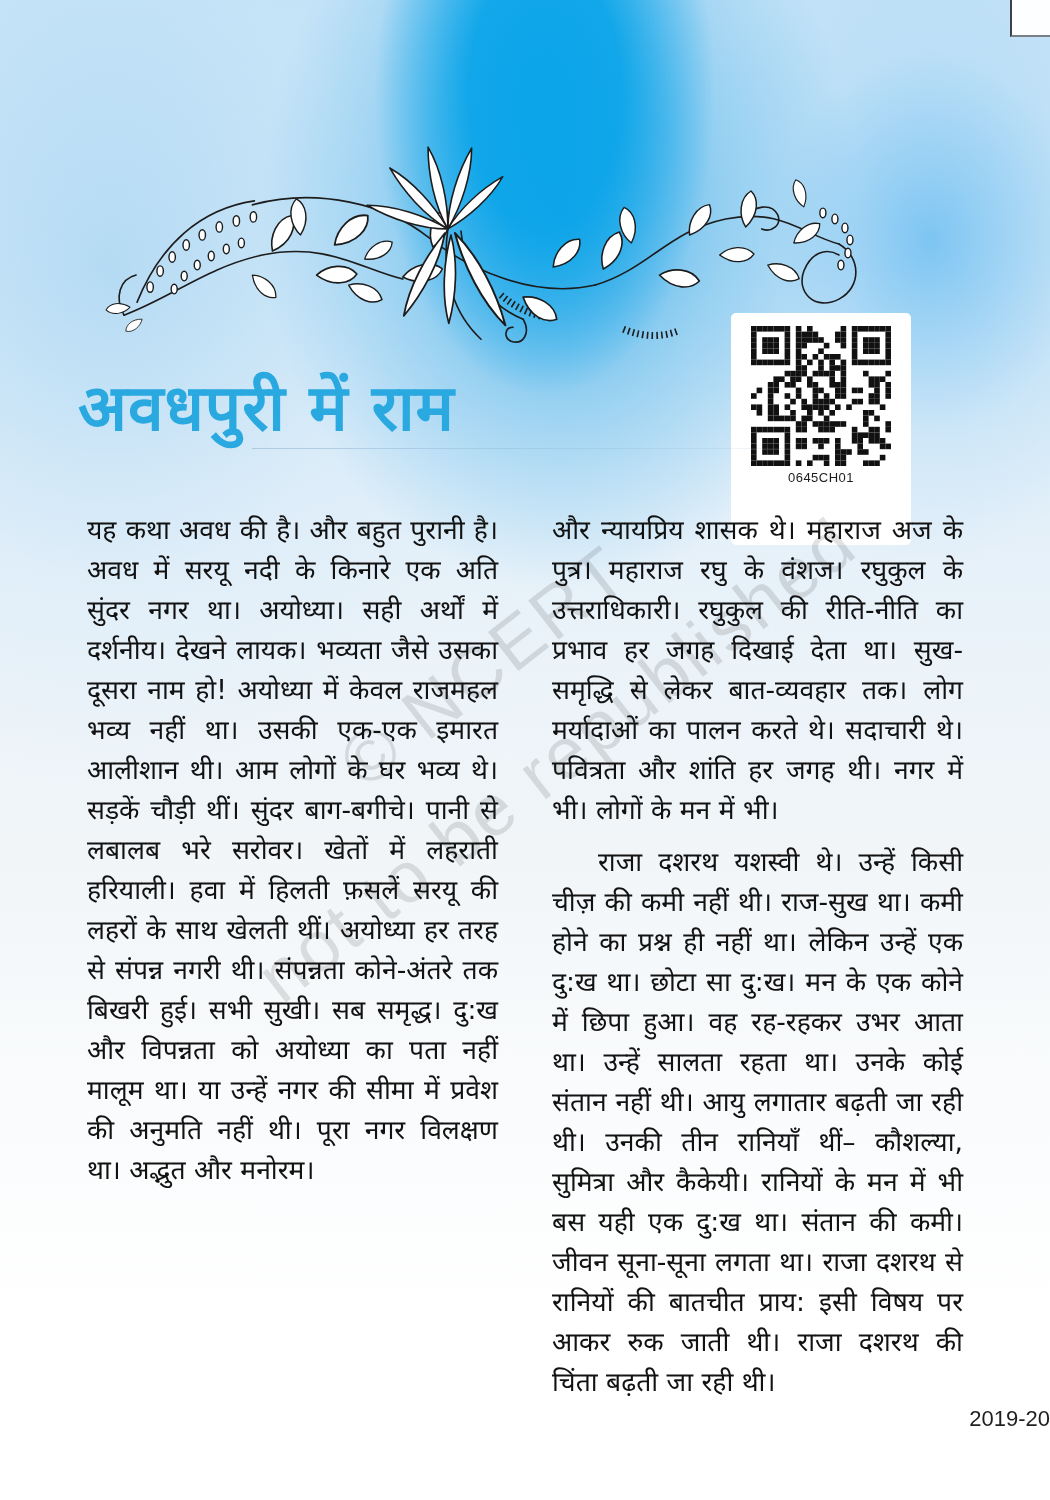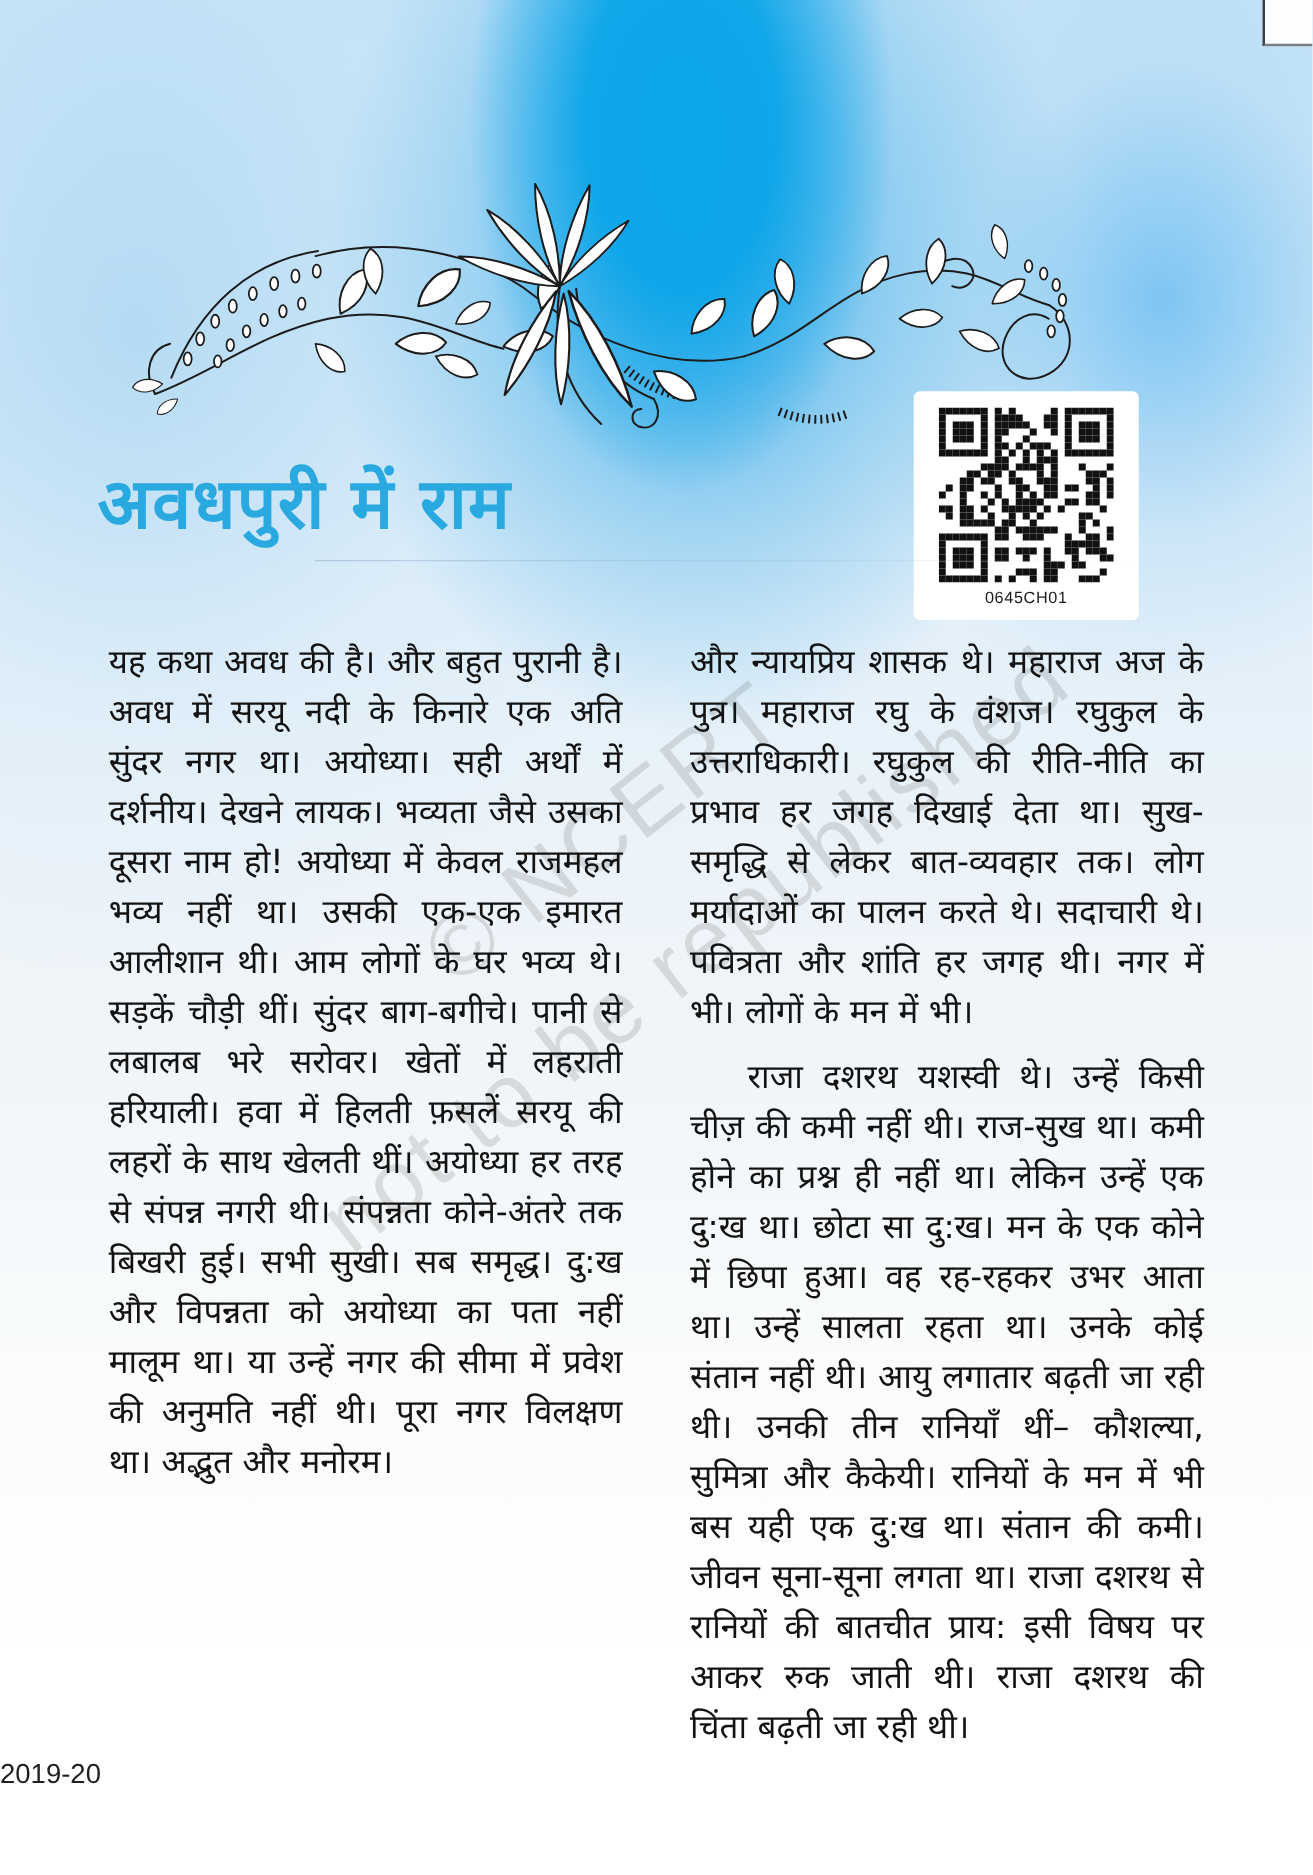--- a/index.html
+++ b/index.html
@@ -18,32 +18,32 @@
       linear-gradient(180deg,#c4e3f7 0%, #d3e9f8 18%, #e2eff9 32%, #ebf3f9 44%, #f1f5f8 56%, #f9fbfc 72%, #ffffff 88%, #ffffff 100%);
   }
   .corner-tab{
     position:absolute;top:0;right:0;width:38px;height:35px;
     background:#fdfeff;
     border-left:2px solid #3c4147;
     border-bottom:2px solid #787f86;
   }
   .floral{position:absolute;left:102px;top:146px;width:762px;height:212px;}
   .qr-box{
-    position:absolute;left:731px;top:313px;width:180px;height:183px;
+    position:absolute;left:731px;top:313px;width:180px;height:232px;
     background:#ffffff;border-radius:5px;
     display:flex;flex-direction:column;align-items:center;justify-content:flex-start;
     padding-top:13px;box-sizing:border-box;
   }
   .qr-caption{
     margin-top:4px;font-size:13px;letter-spacing:0.5px;color:#1c1c1c;
     font-family:"Liberation Sans",sans-serif;
   }
   .title{
     position:absolute;left:78px;top:362px;margin:0;
-    font-size:56px;font-weight:bold;color:#2aa9e1;
+    font-size:64px;font-weight:bold;color:#2aa9e1;
     font-family:"DejaVu Sans","Liberation Sans",sans-serif;
     letter-spacing:1px;
   }
   .title-rule{
     position:absolute;left:252px;top:448px;width:655px;height:1px;
     background:linear-gradient(90deg, rgba(140,175,205,0.55) 0%, rgba(140,175,205,0.25) 55%, rgba(140,175,205,0) 100%);
   }
   .watermark{
     position:absolute;left:105px;top:595px;width:830px;
     transform:rotate(-38deg);
@@ -61,21 +61,21 @@
   .col{flex:1;min-width:0;}
   .para{
     margin:12px;
     font-size:26.5px;line-height:40px;
     text-align:justify;
     color:#121212;
   }
   .para.indent{text-indent:46px;}
   .footer{
     position:absolute;left:0;right:0;top:1406px;
-    text-align:left;font-size:22px;color:#1f1f1f;
+    text-align:right;font-size:22px;color:#1f1f1f;
     font-family:"Liberation Sans",sans-serif;z-index:2;
   }
 </style>
 </head>
 <body>
 
 <div class="page">
 
   <div class="corner-tab"></div>
 

